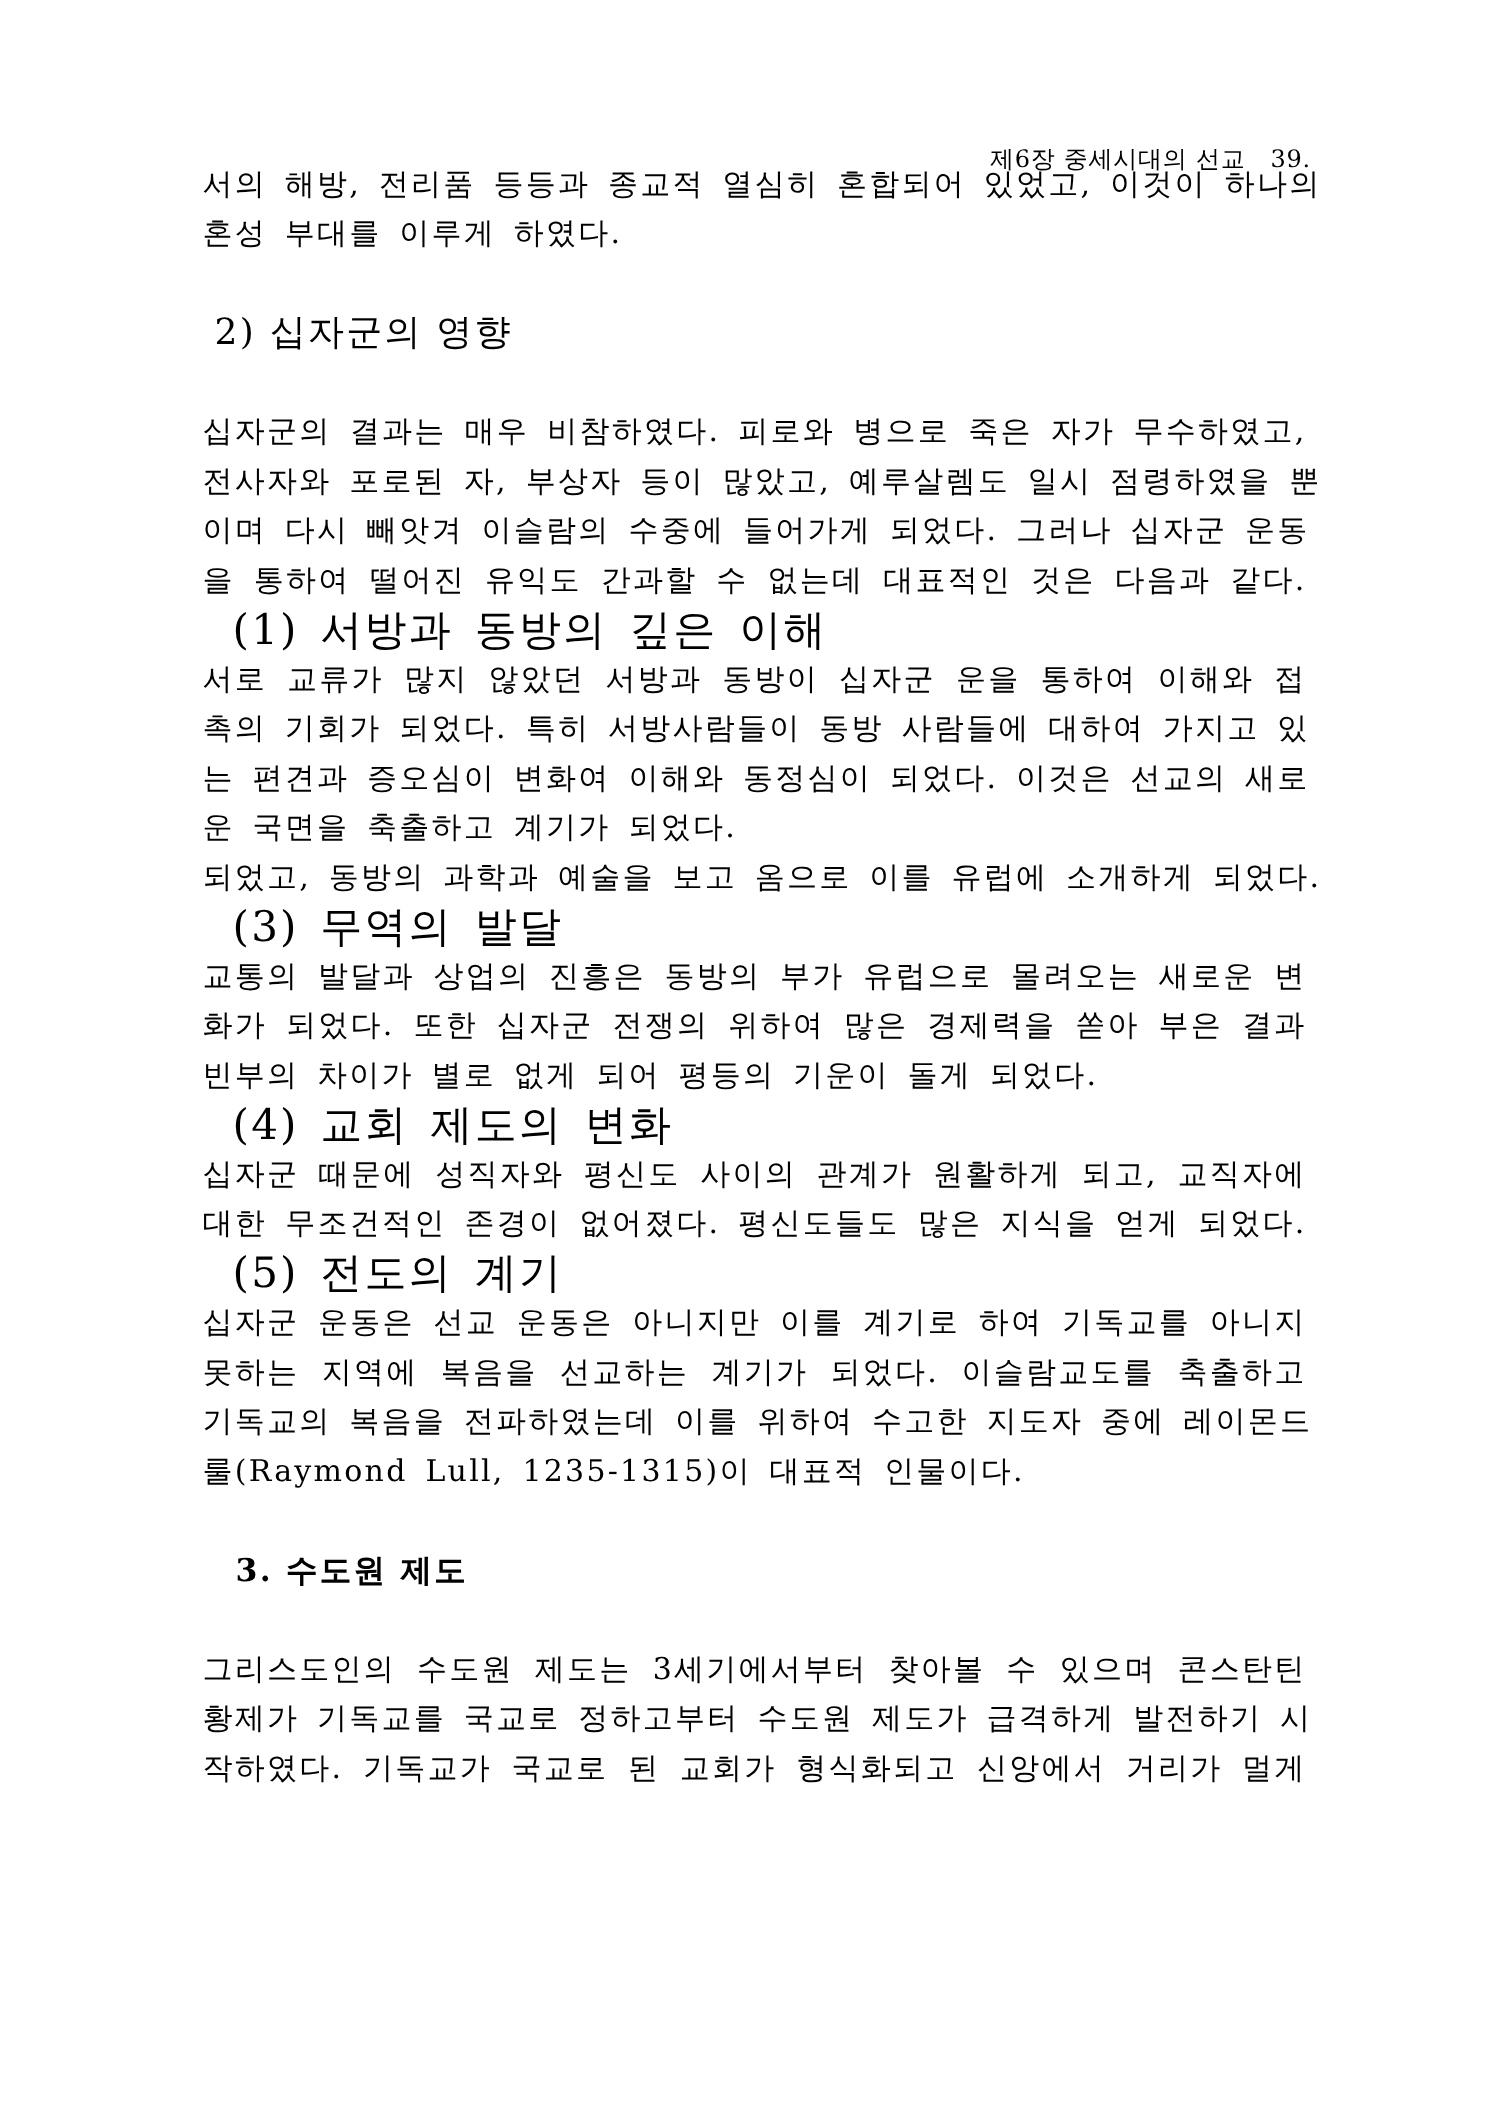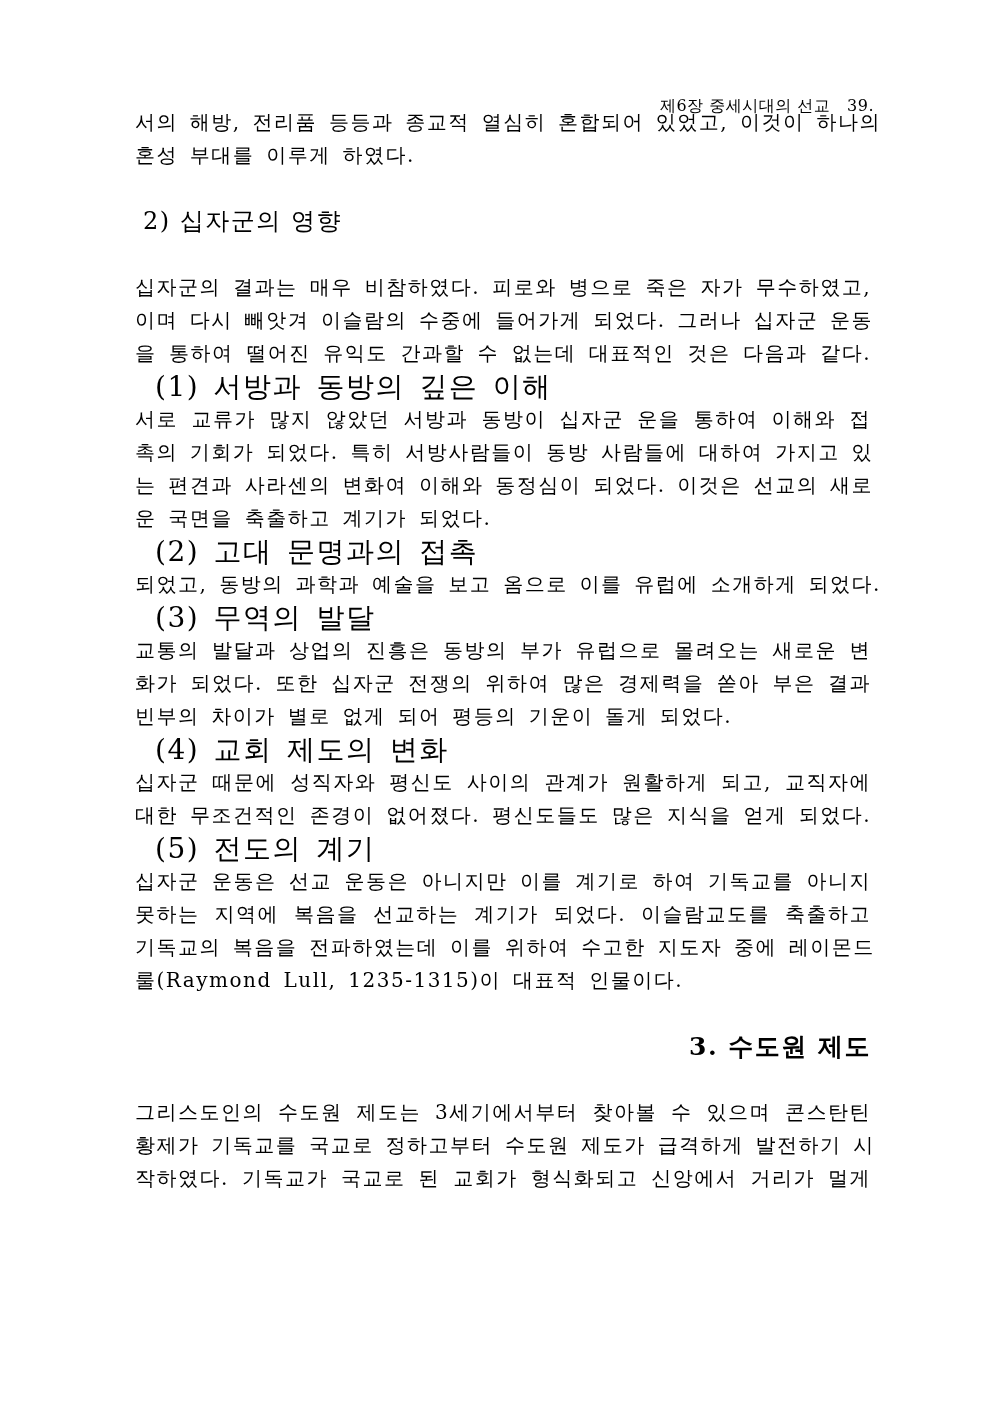--- a/index.html
+++ b/index.html
@@ -18,49 +18,49 @@
     .line {
       font-size: 20px; line-height: 33px; height: 33px;
       white-space: nowrap; letter-spacing: 1.5px; word-spacing: 4px;
       text-align: justify; text-align-last: justify;
     }
     .line.last { text-align-last: left; }
     .gap { height: 33px; }
     .gap-big { height: 33px; }
     .subheading { font-size: 24px; line-height: 33px; height: 33px; padding-left: 8px; letter-spacing: 1.5px; }
     .item { font-size: 28px; line-height: 33px; height: 33px; padding-left: 20px; letter-spacing: 1.5px; word-spacing: 4px; }
-    .section-heading { font-size: 25px; line-height: 33px; height: 33px; padding-left: 22px; font-weight: bold; letter-spacing: 1.5px; text-align: right; }
+    .section-heading { font-size: 21px; line-height: 33px; height: 33px; padding-left: 22px; font-weight: bold; letter-spacing: 1.5px; }
   </style>
 </head>
 <body>
 
 <div class="running-header"><span>제6장 중세시대의 선교</span>   <span>39.</span></div>
 
 <div class="page">
 
   <div class="line">서의 해방, 전리품 등등과 종교적 열심히 혼합되어 있었고, 이것이 하나의</div>
   <div class="line last">혼성 부대를 이루게 하였다.</div>
 
   <div class="gap"></div>
 
   <div class="subheading">2) 십자군의 영향</div>
 
   <div class="gap"></div>
 
   <div class="line"> 십자군의 결과는 매우 비참하였다. 피로와 병으로 죽은 자가 무수하였고,</div>
+  <div class="line">전사자와 포로된 자, 부상자 등이 많았고, 예루살렘도 일시 점령하였을 뿐</div>
   <div class="line">이며 다시 빼앗겨 이슬람의 수중에 들어가게 되었다. 그러나 십자군 운동</div>
   <div class="line">을 통하여 떨어진 유익도 간과할 수 없는데 대표적인 것은 다음과 같다.</div>
 
   <div class="item">(1) 서방과 동방의 깊은 이해</div>
   <div class="line"> 서로 교류가 많지 않았던 서방과 동방이 십자군  운을 통하여 이해와 접</div>
   <div class="line">촉의 기회가 되었다. 특히 서방사람들이 동방 사람들에 대하여 가지고 있</div>
-  <div class="line">는 편견과 사라센의 변화여 이해와 동정심이 되었다. 이것은 선교의 새로</div>
+  <div class="line">는 편견과 증오심이 변화여 이해와 동정심이 되었다. 이것은 선교의 새로</div>
   <div class="line last">운 국면을 축출하고 계기가 되었다.</div>
 
-  <div class="item">(2) 고대 문명과의 접촉</div>
   <div class="line">되었고, 동방의 과학과 예술을 보고 옴으로 이를 유럽에 소개하게 되었다.</div>
 
   <div class="item">(3) 무역의 발달</div>
   <div class="line"> 교통의 발달과 상업의 진흥은 동방의 부가 유럽으로 몰려오는 새로운 변</div>
   <div class="line">화가 되었다. 또한 십자군 전쟁의 위하여 많은 경제력을 쏟아 부은 결과</div>
   <div class="line last">빈부의 차이가 별로 없게 되어 평등의 기운이 돌게 되었다.</div>
 
   <div class="item">(4) 교회 제도의 변화</div>
   <div class="line"> 십자군 때문에 성직자와 평신도 사이의 관계가 원활하게 되고, 교직자에</div>
   <div class="line">대한 무조건적인 존경이 없어졌다. 평신도들도 많은 지식을 얻게 되었다.</div>

